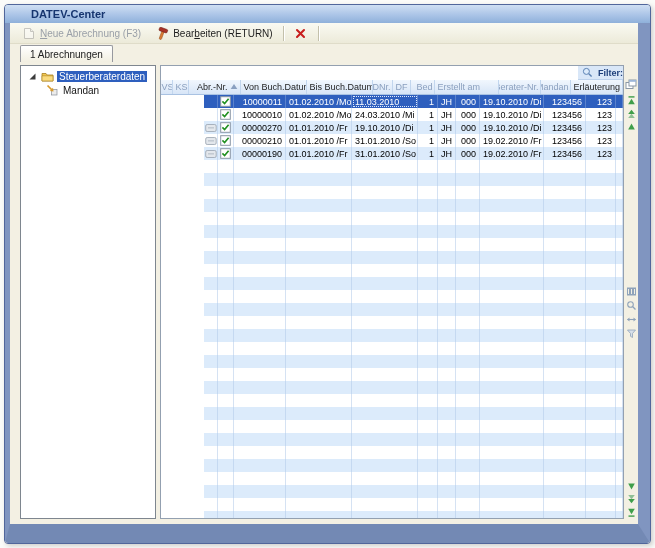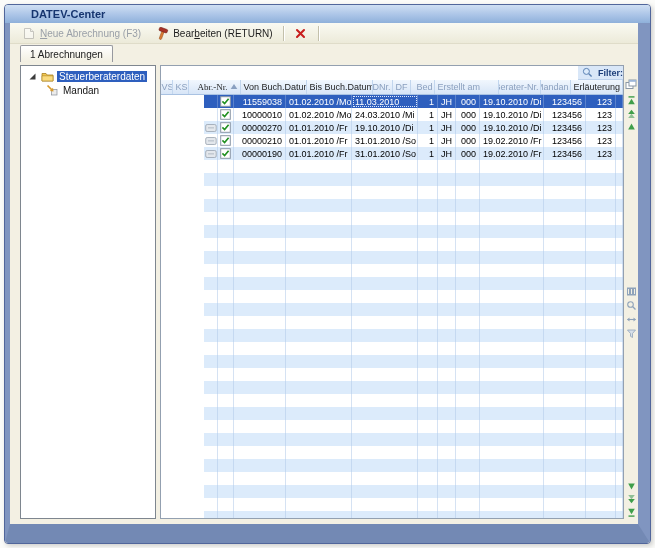--- a/index.html
+++ b/index.html
@@ -144,21 +144,21 @@
             </span>
           <span>Filter:</span>
         </div>
         <div class="header-row">
             <div class="hcell" style="width: 14px; flex: 0 0 14px; margin-left: 8px;">
               <span>VS</span>
             </div>
             <div class="hcell" style="width: 16px; flex: 0 0 16px;">
               <span>KS</span>
             </div>
-            <div class="hcell emph" style="width: 52px; flex: 0 0 52px; justify-content: flex-end; font-family: Liberation Serif, serif;">
+            <div class="hcell emph" style="width: 52px; flex: 0 0 52px; justify-content: flex-end;">
               <span>Abr.-Nr.</span>
               <span class="sort"><svg width="8" height="7" viewBox="0 0 8 7">
                   <polygon points="4,1 7.3,6 0.7,6" fill="#8aa0c0"></polygon>
                 </svg></span>
             </div>
             <div class="hcell emph" style="width: 66px; flex: 0 0 66px;">
               <span>Von Buch.Datum</span>
             </div>
             <div class="hcell emph" style="width: 66px; flex: 0 0 66px;">
               <span>Bis Buch.Datum</span>
@@ -189,21 +189,21 @@
             <div class="row selected">
               <div class="cell a-center" style="width: 14px; flex: 0 0 14px;"></div>
               <div class="cell a-center" style="width: 16px; flex: 0 0 16px;">
                 <span class="ticon">
                   <svg width="11" height="11" viewBox="0 0 11 11">
                     <rect x="0.7" y="0.7" width="9.6" height="9.6" fill="#fff" stroke="#8a97a5"></rect>
                     <path d="M2.4 5.4 L4.6 7.6 L8.6 2.8" fill="none" stroke="#1f8f1f" stroke-width="1.6"></path>
                   </svg>
                 </span>
               </div>
-              <div class="cell a-right" style="width: 52px; flex: 0 0 52px;">11559038</div>
+              <div class="cell a-right" style="width: 52px; flex: 0 0 52px;">10000011</div>
               <div class="cell a-left" style="width: 66px; flex: 0 0 66px;">01.02.2010 /Mo</div>
               <div class="cell a-left focused" style="width: 66px; flex: 0 0 66px;">11.03.2010</div>
               <div class="cell a-right" style="width: 20px; flex: 0 0 20px;">1</div>
               <div class="cell a-left" style="width: 18px; flex: 0 0 18px;">JH</div>
               <div class="cell a-right" style="width: 24px; flex: 0 0 24px;">000</div>
               <div class="cell a-left" style="width: 64px; flex: 0 0 64px;">19.10.2010 /Di</div>
               <div class="cell a-right" style="width: 42px; flex: 0 0 42px;">123456</div>
               <div class="cell a-right" style="width: 30px; flex: 0 0 30px;">123</div>
               <div class="cell a-left" style="flex: 1 1 auto;"></div>
             </div>

